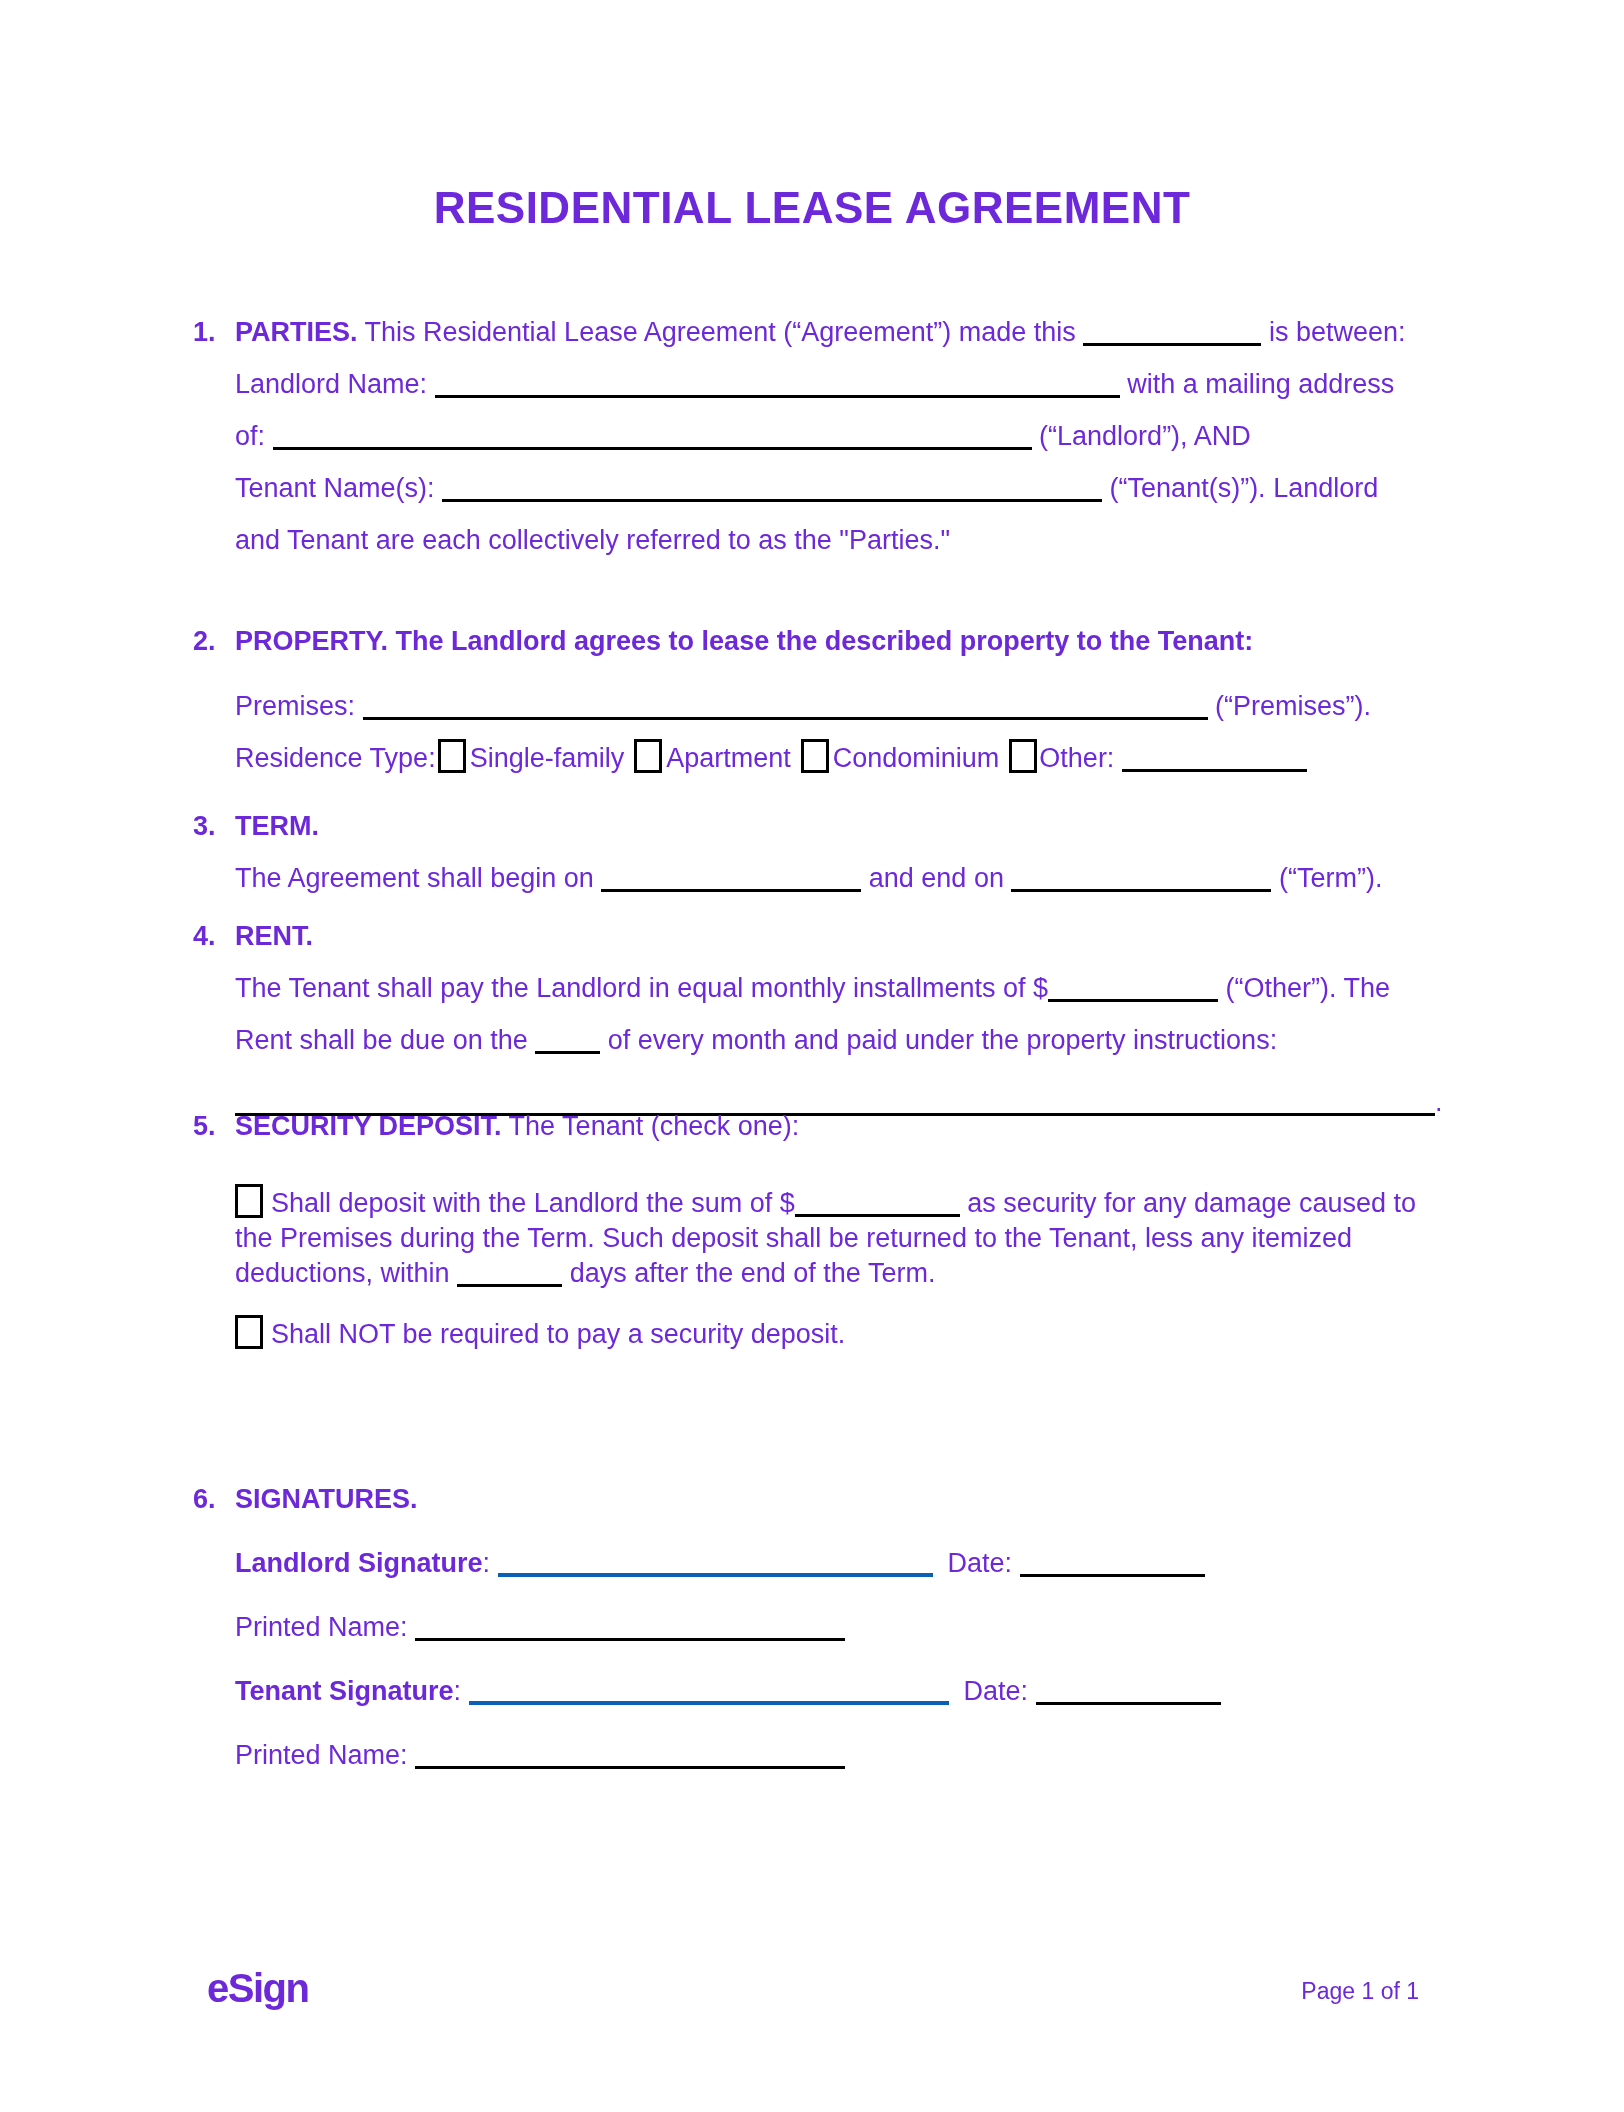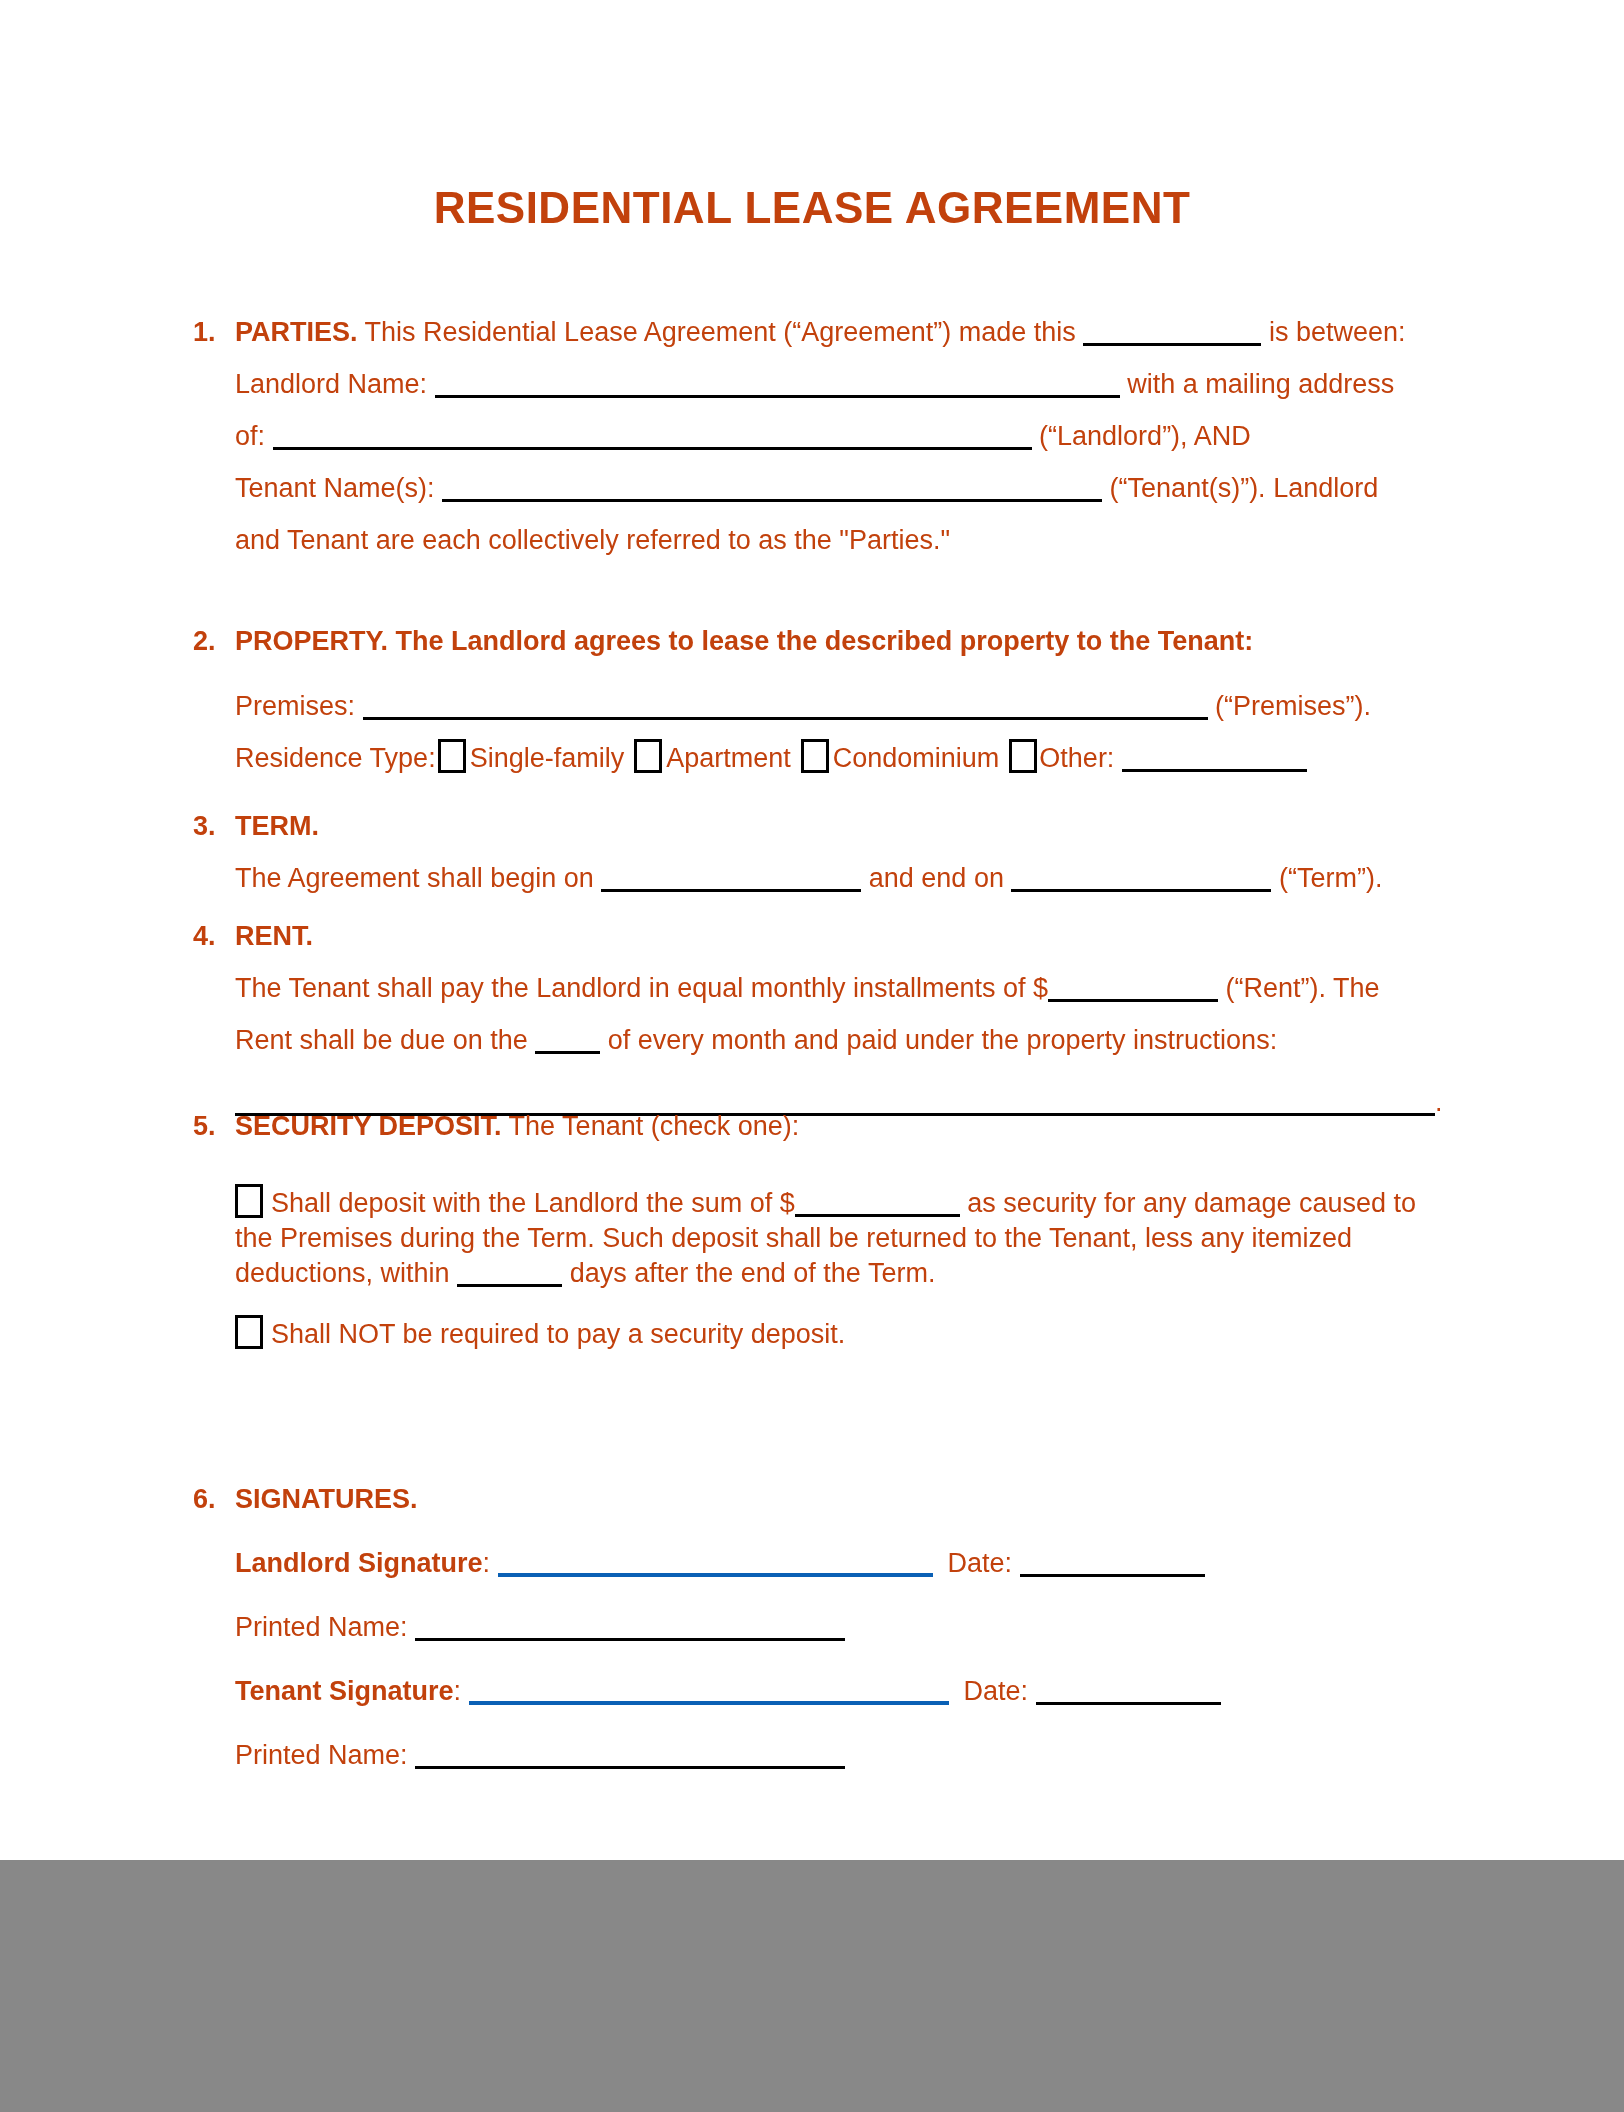--- a/index.html
+++ b/index.html
@@ -1,23 +1,23 @@
 <!DOCTYPE html>
 <html><head>
 <meta charset="utf-8">
 <style>
   html,body { margin:0; padding:0; background:#888; }
   .page {
     position:relative;
-    width:1624px; height:1860px;
+    width:1624px; height:2112px;
     margin:0 auto;
     background:#ffffff;
     font-family:"Liberation Sans", sans-serif;
     font-size:27px;
-    color:#c2410c;
+    color:#6d28d9;
   }
   .doc-title {
     position:absolute; left:0; top:183px; width:100%;
     text-align:center;
     font-size:44px; font-weight:bold; letter-spacing:0.5px;
     line-height:50px;
   }
   .section { position:absolute; left:193px; width:1260px; }
   .line { line-height:52px; white-space:nowrap; }
   .num { display:inline-block; width:42px; font-weight:bold; }
@@ -73,21 +73,21 @@
     <div class="line indent"><span>Residence Type:</span><span class="cb first"></span><span>Single-family</span><span class="cb"></span><span>Apartment</span><span class="cb"></span><span>Condominium</span><span class="cb" style="margin-right:2px;"></span><span>Other:</span> <span class="bl" style="width:185px;"></span></div>
   </div>
 
   <div class="section" style="top:800px;">
     <div class="line"><span class="num">3.</span><span class="hd">TERM.</span></div>
     <div class="line indent"><span>The Agreement shall begin on</span> <span class="bl" style="width:260px;"></span> <span>and end on</span> <span class="bl" style="width:260px;"></span> <span>(“Term”).</span></div>
   </div>
 
   <div class="section" style="top:910px;">
     <div class="line"><span class="num">4.</span><span class="hd">RENT.</span></div>
-    <div class="line indent"><span>The Tenant shall pay the Landlord in equal monthly installments of $</span><span class="bl" style="width:170px;"></span> <span>(“Rent”). The</span></div>
+    <div class="line indent"><span>The Tenant shall pay the Landlord in equal monthly installments of $</span><span class="bl" style="width:170px;"></span> <span>(“Other”). The</span></div>
     <div class="line indent"><span>Rent shall be due on the</span> <span class="bl" style="width:65px;"></span> <span>of every month and paid under the property instructions:</span></div>
     <div class="line indent" style="margin-top:10px;"><span class="bl" style="width:1200px;"></span><span>.</span></div>
   </div>
 
   <div class="section" style="top:1100px;">
     <div class="line"><span class="num">5.</span><span class="hd">SECURITY DEPOSIT.</span> <span>The Tenant (check one):</span></div>
     <div class="para indent" style="margin-top:32px; width:1215px;"><span class="cb"></span><span>Shall deposit with the Landlord the sum of $</span><span class="bl" style="width:165px;"></span> <span>as security for any damage caused to the Premises during the Term. Such deposit shall be returned to the Tenant, less any itemized deductions, within</span> <span class="bl" style="width:105px;"></span> <span>days after the end of the Term.</span></div>
     <div class="para indent" style="margin-top:24px;"><span class="cb"></span><span>Shall NOT be required to pay a security deposit.</span></div>
   </div>
 

